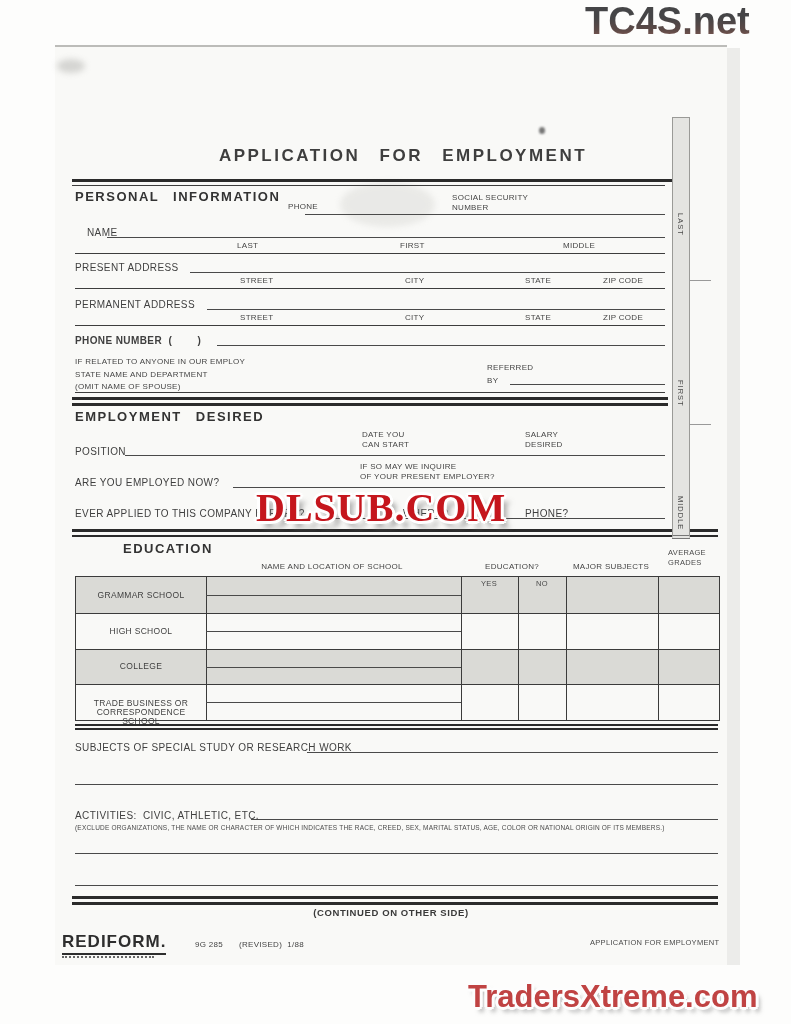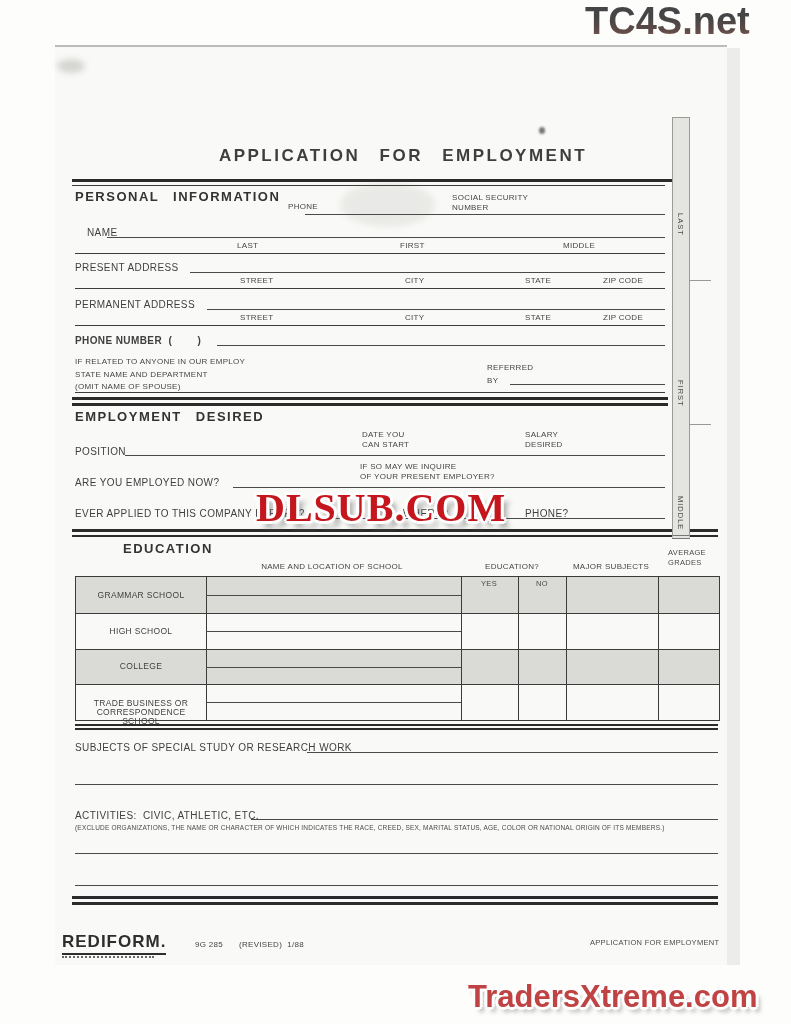--- a/index.html
+++ b/index.html
@@ -189,20 +189,21 @@
   <div class="ln" style="left:20px;top:737px;width:643px;"></div>
 
   <div class="abs lbl ws-pre" style="left:20px;top:763px;">ACTIVITIES:  CIVIC, ATHLETIC, ETC.</div>
   <div class="ln" style="left:196px;top:772px;width:467px;"></div>
   <div class="abs fine" style="left:20px;top:777px;">(EXCLUDE ORGANIZATIONS, THE NAME OR CHARACTER OF WHICH INDICATES THE RACE, CREED, SEX, MARITAL STATUS, AGE, COLOR OR NATIONAL ORIGIN OF ITS MEMBERS.)</div>
   <div class="ln" style="left:20px;top:806px;width:643px;"></div>
   <div class="ln" style="left:20px;top:838px;width:643px;"></div>
 
   <div class="thick" style="left:17px;top:849px;width:646px;"></div>
   <div class="thick" style="left:17px;top:855px;width:646px;"></div>
+  <div class="abs" style="left:0;top:860px;width:672px;text-align:center;font-size:9.5px;font-weight:700;letter-spacing:.6px;color:#3a3a3a;">(CONTINUED ON OTHER SIDE)</div>
 
   <div class="abs brand" style="left:7px;top:885px;">REDIFORM.</div>
   <div class="branddots" style="left:7px;top:909px;"></div>
   <div class="abs sm" style="left:140px;top:893px;">9G 285</div>
   <div class="abs sm ws-pre" style="left:184px;top:893px;">(REVISED)  1/88</div>
   <div class="abs xs" style="left:535px;top:891px;">APPLICATION FOR EMPLOYMENT</div>
 
   <div class="tab">
     <span style="top:95px;">LAST</span>
     <span style="top:262px;">FIRST</span>

